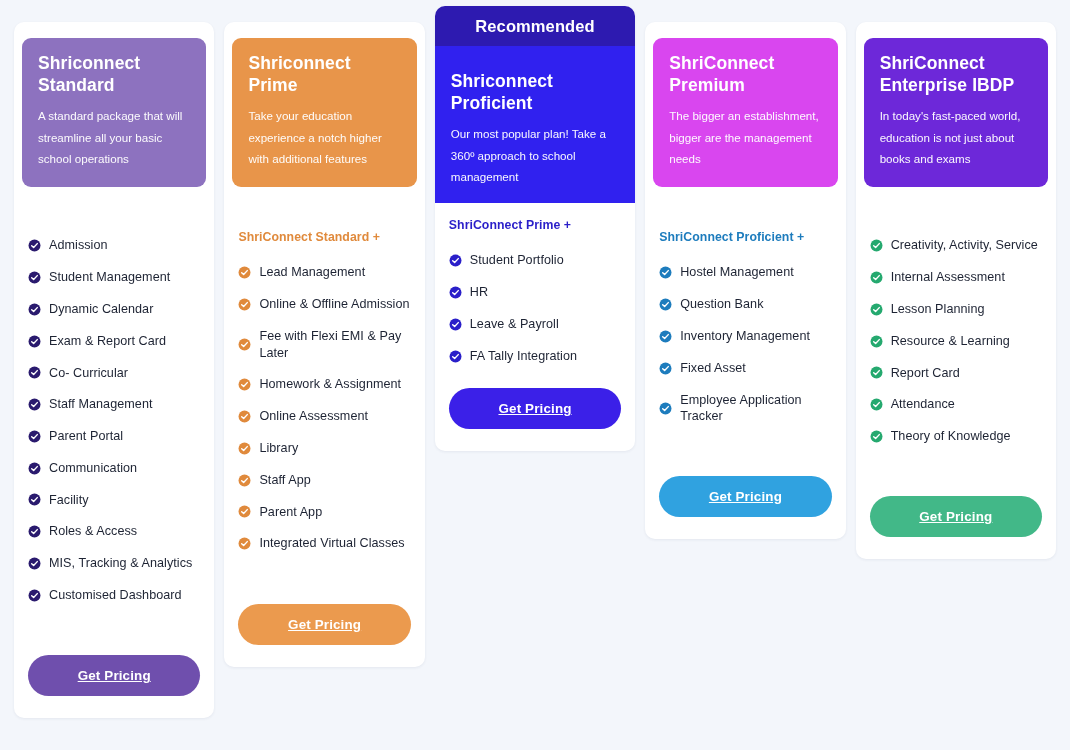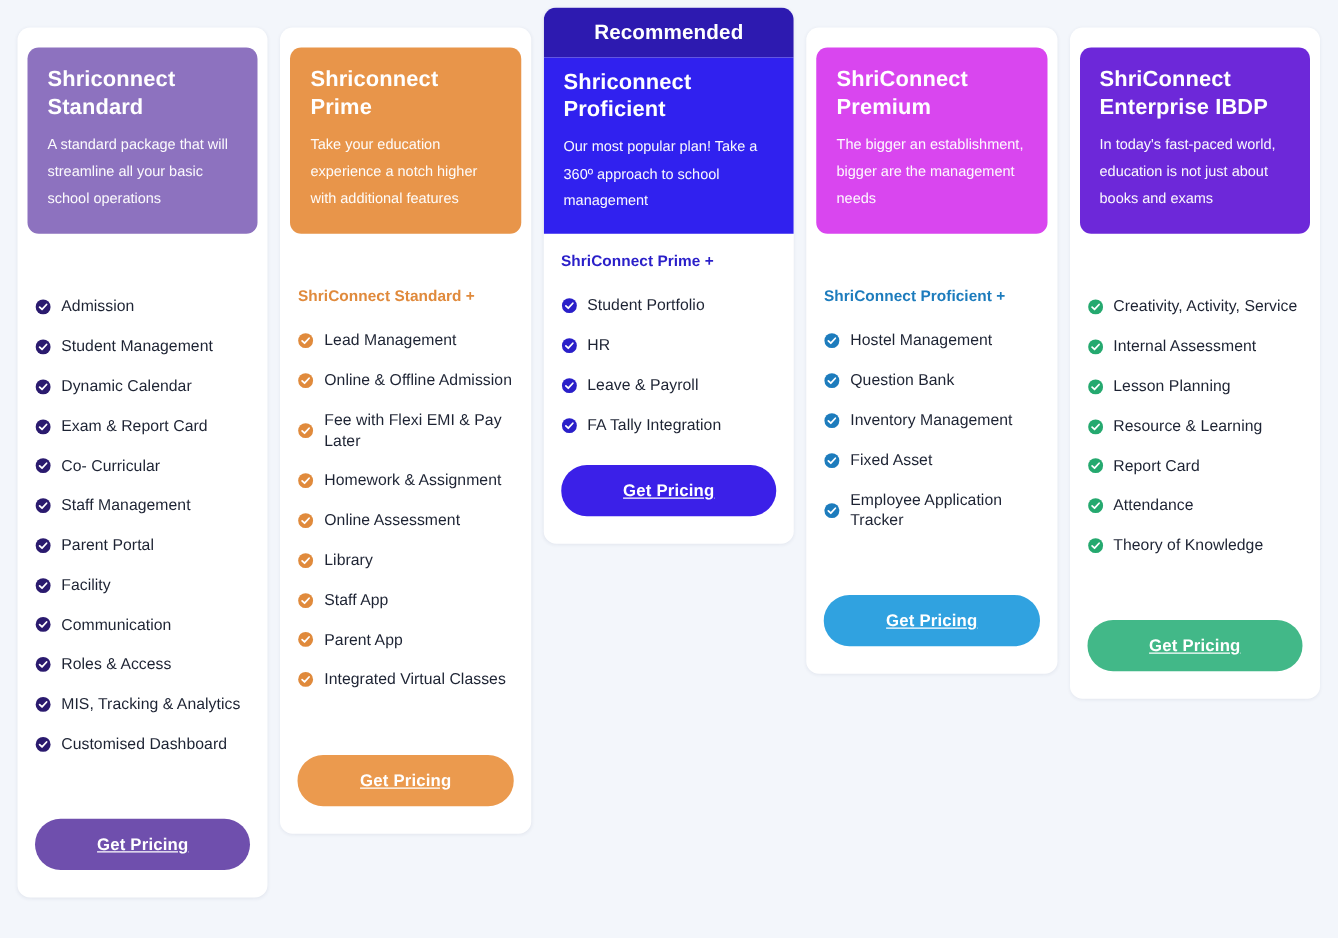--- a/index.html
+++ b/index.html
@@ -57,21 +57,21 @@
     letter-spacing: 0.1px;
   }
 
   .card-header {
     padding: 14px 16px 18px 16px;
     color: #ffffff;
   }
 
   .plan-card.ribboned .card-header {
     border-radius: 0;
-    padding-top: 8px;
+    padding-top: 24px;
     padding-bottom: 16px;
     min-height: 0;
   }
 
   .plan-name {
     font-size: 17.5px;
     font-weight: bold;
     line-height: 1.27;
     letter-spacing: 0.1px;
     margin-bottom: 9px;
@@ -203,28 +203,28 @@
               <circle cx="12" cy="12" r="11" fill="#2a1a6e"></circle>
               <path d="M6.8 12.3 L10.4 15.8 L17.1 8.5" fill="none" stroke="#ffffff" stroke-width="2.6" stroke-linecap="round" stroke-linejoin="round"></path>
             </svg>
             <span class="feature-text">Parent Portal</span>
           </li>
           <li class="feature-item">
             <svg class="check-icon" viewBox="0 0 24 24">
               <circle cx="12" cy="12" r="11" fill="#2a1a6e"></circle>
               <path d="M6.8 12.3 L10.4 15.8 L17.1 8.5" fill="none" stroke="#ffffff" stroke-width="2.6" stroke-linecap="round" stroke-linejoin="round"></path>
             </svg>
+            <span class="feature-text">Communication</span>
+          </li>
+          <li class="feature-item">
+            <svg class="check-icon" viewBox="0 0 24 24">
+              <circle cx="12" cy="12" r="11" fill="#2a1a6e"></circle>
+              <path d="M6.8 12.3 L10.4 15.8 L17.1 8.5" fill="none" stroke="#ffffff" stroke-width="2.6" stroke-linecap="round" stroke-linejoin="round"></path>
+            </svg>
             <span class="feature-text">Facility</span>
-          </li>
-          <li class="feature-item">
-            <svg class="check-icon" viewBox="0 0 24 24">
-              <circle cx="12" cy="12" r="11" fill="#2a1a6e"></circle>
-              <path d="M6.8 12.3 L10.4 15.8 L17.1 8.5" fill="none" stroke="#ffffff" stroke-width="2.6" stroke-linecap="round" stroke-linejoin="round"></path>
-            </svg>
-            <span class="feature-text">Communication</span>
           </li>
           <li class="feature-item">
             <svg class="check-icon" viewBox="0 0 24 24">
               <circle cx="12" cy="12" r="11" fill="#2a1a6e"></circle>
               <path d="M6.8 12.3 L10.4 15.8 L17.1 8.5" fill="none" stroke="#ffffff" stroke-width="2.6" stroke-linecap="round" stroke-linejoin="round"></path>
             </svg>
             <span class="feature-text">Roles &amp; Access</span>
           </li>
           <li class="feature-item">
             <svg class="check-icon" viewBox="0 0 24 24">

